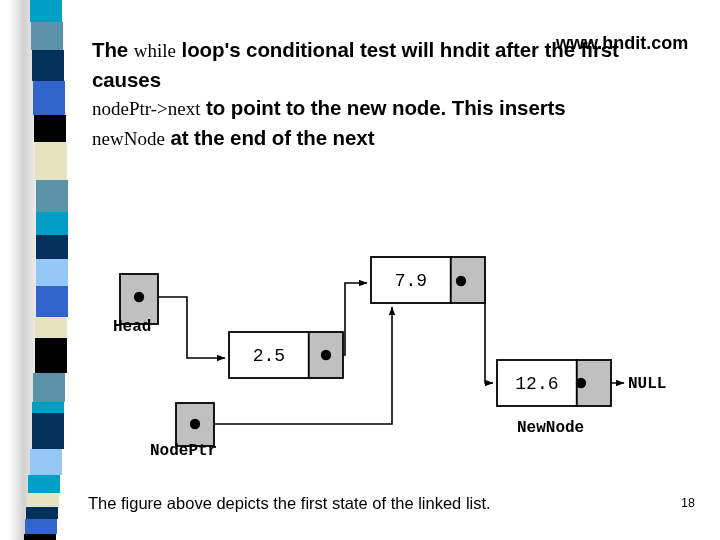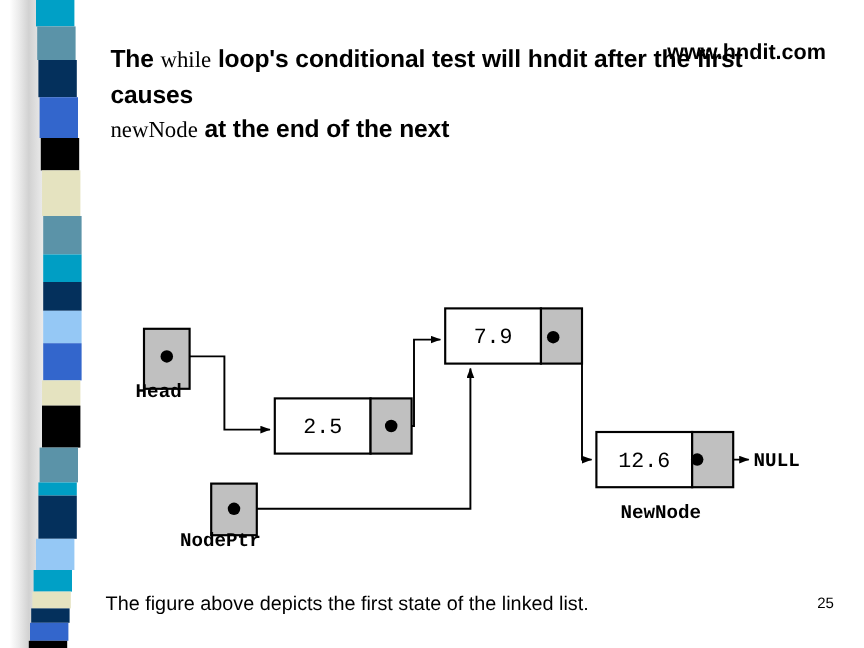--- a/index.html
+++ b/index.html
@@ -132,20 +132,21 @@
         <div class="band" style="top: 519px; height: 15px; background: rgb(51, 102, 204); left: 25.3px; width: 32px;"></div>
         <div class="band" style="top: 534px; height: 6px; background: rgb(0, 0, 0); left: 24.4px; width: 32px;"></div>
       </div>
   </div>
 
   <div id="watermark">www.hndit.com</div>
 
   <div id="body-text">
       <div><span>The </span><span class="mono">while</span><span> loop's conditional test will hndit after the first</span></div>
       <div><span>causes</span></div>
+      <div><span class="mono">nodePtr-&gt;next</span><span> to point to the new node. This inserts</span></div>
       <div><span class="mono">newNode</span><span> at the end of the next</span></div>
     </div>
 
   <div id="figure">
     <svg id="fig-svg" width="720" height="540" viewBox="0 0 720 540" xmlns="http://www.w3.org/2000/svg">
       <defs>
         <marker id="arrow" markerWidth="9" markerHeight="9" refX="8" refY="3.2" orient="auto" markerUnits="userSpaceOnUse">
           <path d="M0,0 L8.5,3.2 L0,6.4 z" fill="#000000"></path>
         </marker>
       </defs>
@@ -175,15 +176,15 @@
           <rect x="576.8" y="360" width="34.2" height="46" fill="#c0c0c0" stroke="#000000" stroke-width="1.8"></rect>
           <text x="536.9" y="389" text-anchor="middle" font-family="&quot;Liberation Mono&quot;,&quot;DejaVu Sans Mono&quot;,monospace" font-size="18" fill="#000000">12.6</text>
           <circle cx="581" cy="383" r="5.2" fill="#000000"></circle>
           <text x="517" y="432" font-family="&quot;Liberation Mono&quot;,&quot;DejaVu Sans Mono&quot;,monospace" font-size="16" font-weight="700" fill="#000000">NewNode</text>
           <text x="628" y="388" font-family="&quot;Liberation Mono&quot;,&quot;DejaVu Sans Mono&quot;,monospace" font-size="16" font-weight="700" fill="#000000">NULL</text>
         </g>
     </svg>
   </div>
 
   <div id="caption">The figure above depicts the first state of the linked list.</div>
-  <div id="page-number">25</div>
+  <div id="page-number">18</div>
 
 </div>
 
 </body></html>

